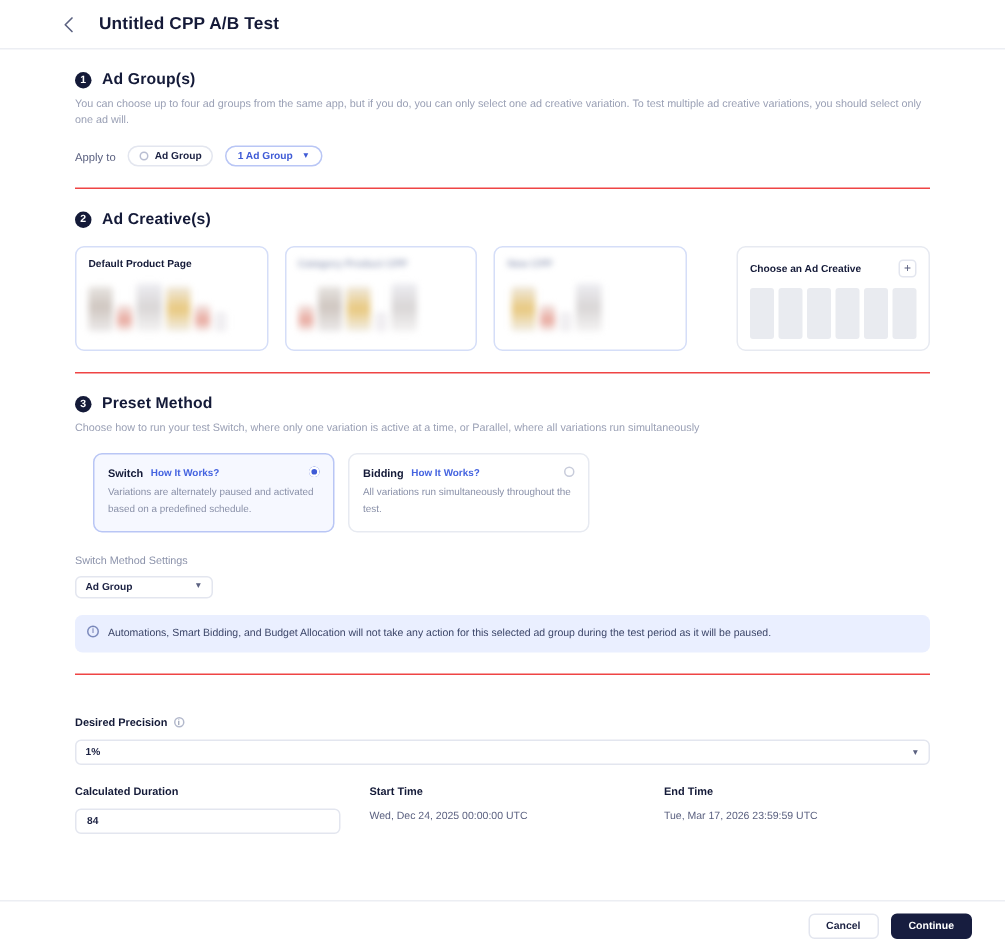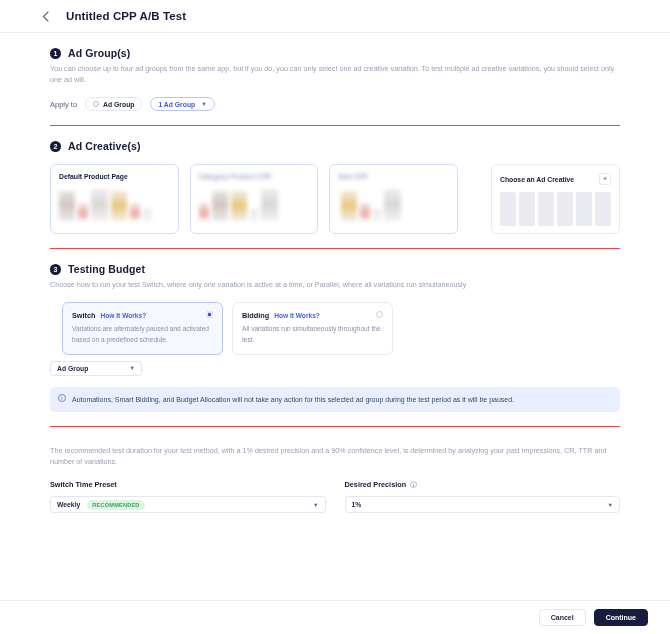--- a/index.html
+++ b/index.html
@@ -263,21 +263,21 @@
             <span class="ph"></span>
             <span class="ph"></span>
           </div>
         </div>
       </div>
     </div>
 
     <div class="section">
       <div class="sec-head">
         <div class="step-badge">3</div>
-        <div class="sec-title">Testing Budget</div>
+        <div class="sec-title">Preset Method</div>
       </div>
       <div class="sec-desc">Choose how to run your test Switch, where only one variation is active at a time, or Parallel, where all variations run simultaneously</div>
 
       <div class="methods">
         <div class="method selected">
           <div class="method-head">
             <span class="method-name">Switch</span>
             <span class="how-link">How It Works?</span>
           </div>
           <div class="method-desc">Variations are alternately paused and activated based on a predefined schedule.</div>
@@ -287,59 +287,67 @@
         <div class="method">
           <div class="method-head">
             <span class="method-name">Bidding</span>
             <span class="how-link">How It Works?</span>
           </div>
           <div class="method-desc">All variations run simultaneously throughout the test.</div>
           <span class="radio"></span>
         </div>
       </div>
 
+      <div class="field-label">Switch Method Settings</div>
       <div class="select sm">
         <span>Ad Group</span>
         <span class="caret">▼</span>
       </div>
 
       <div class="alert">
         <span class="alert-ico">i</span>
         <span class="alert-text">Automations, Smart Bidding, and Budget Allocation will not take any action for this selected ad group during the test period as it will be paused.</span>
       </div>
     </div>
 
     <div class="section last">
-      <div class="sec-desc">The recommended test duration for your test method, with a 1% desired precision and a 90% confidence level, is determined by analyzing your past impressions, CR, TTR and number of variations.</div>
 
       <div class="grid3">
-        <div class="col">
-          <div class="col-label">Switch Time Preset</div>
-          <div class="select full">
-            <span class="sel-left">
-              <span>Weekly</span>
-              <span class="badge-rec">RECOMMENDED</span>
-            </span>
-            <span class="caret">▼</span>
-          </div>
-        </div>
 
 
         <div class="col">
           <div class="col-label">
             <span>Desired Precision</span>
             <span class="info-ico">i</span>
           </div>
           <div class="select full">
             <span>1%</span>
             <span class="caret">▼</span>
           </div>
         </div>
       </div>
 
+      <div class="grid3">
+        <div class="col">
+          <div class="col-label">Calculated Duration</div>
+          <div class="input-box">
+            <span>84</span>
+          </div>
+        </div>
+
+        <div class="col">
+          <div class="col-label">Start Time</div>
+          <div class="static-val">Wed, Dec 24, 2025 00:00:00 UTC</div>
+        </div>
+
+        <div class="col">
+          <div class="col-label">End Time</div>
+          <div class="static-val">Tue, Mar 17, 2026 23:59:59 UTC</div>
+        </div>
+      </div>
     </div>
   </div>
 
   <div class="footer">
     <div class="btn btn-ghost">Cancel</div>
     <div class="btn btn-primary">Continue</div>
   </div>
 
 </div>
 

